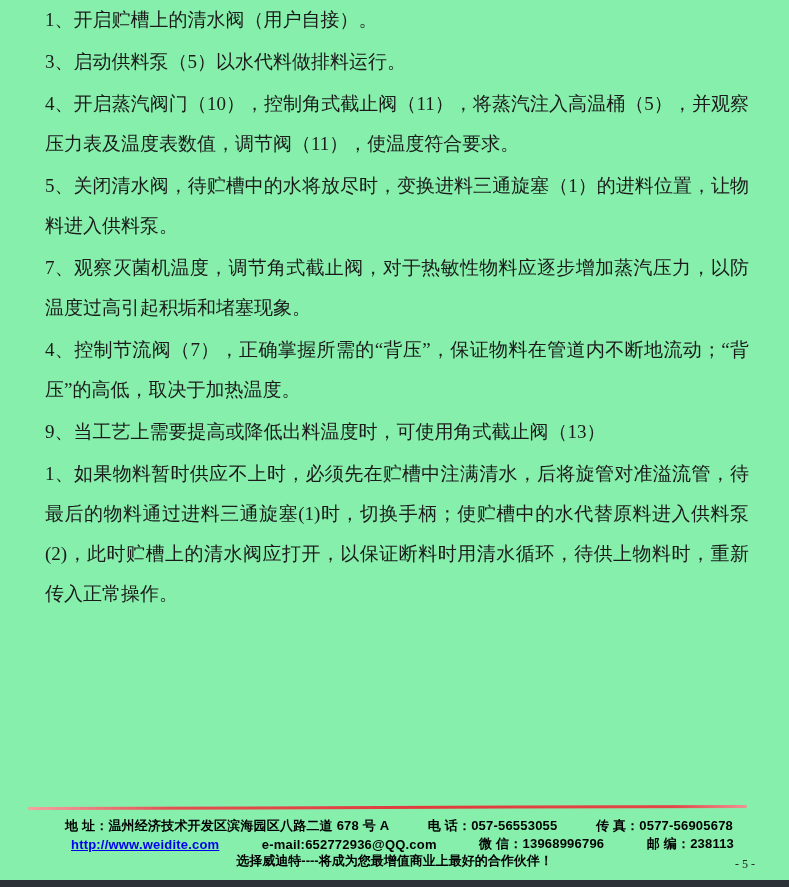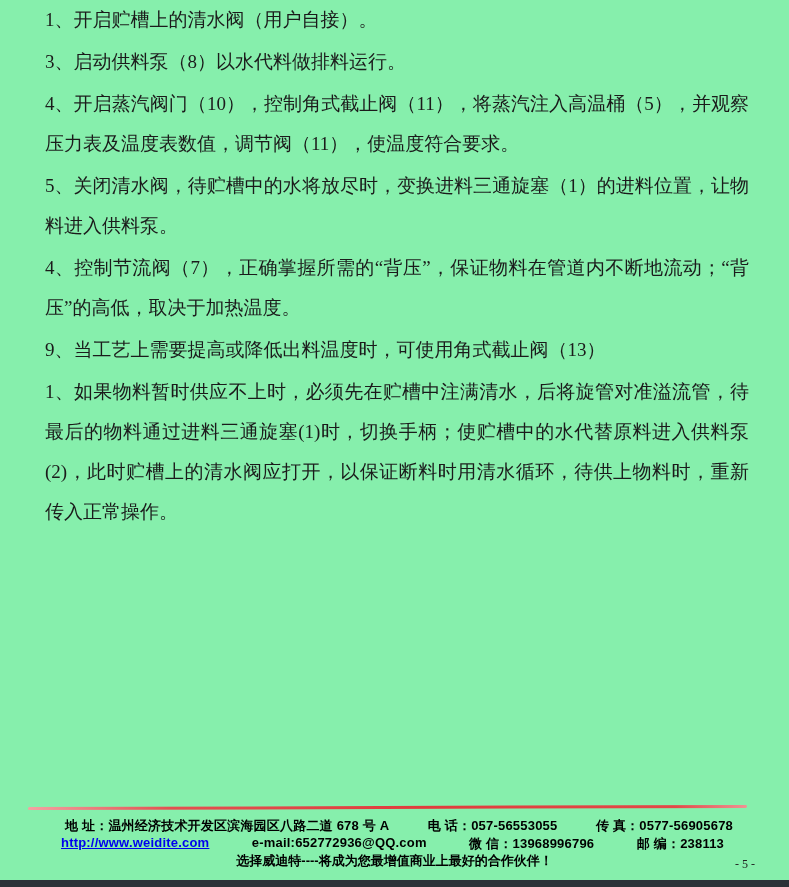--- a/index.html
+++ b/index.html
@@ -36,30 +36,30 @@
     width: 719px;
     height: 3px;
     background: linear-gradient(90deg, #f2a3a3 0%, #e35050 20%, #e03c3c 55%, #e34848 90%, #ef9393 100%);
     transform: rotate(-0.18deg);
     border-radius: 2px;
   }
   .footer-line {
     position: absolute;
     display: flex;
     justify-content: space-between;
-    align-items: flex-start;
+    align-items: center;
     font-family: "Liberation Sans", "DejaVu Sans", sans-serif;
     font-weight: bold;
     font-size: 13px;
     color: #000000;
     white-space: nowrap;
     letter-spacing: 0.2px;
   }
   .fl1 { left: 65px; top: 817px; width: 668px; }
-  .fl2 { left: 37px; top: 835px; width: 663px; padding-left: 24px; }
+  .fl2 { left: 47px; top: 835px; width: 663px; padding-left: 24px; }
   .fl3 {
     position: absolute;
     left: 0;
     top: 852px;
     width: 789px;
     text-align: center;
     font-family: "Liberation Sans", "DejaVu Sans", sans-serif;
     font-weight: bold;
     font-size: 13px;
     color: #000000;
@@ -88,23 +88,24 @@
     background: #2c3137;
   }
 </style>
 </head>
 <body>
 
 <div class="page">
 
   <div class="body-text">
     <p>1、开启贮槽上的清水阀（用户自接）。</p>
-    <p>3、启动供料泵（8）以水代料做排料运行。</p>
+    <p>3、启动供料泵（5）以水代料做排料运行。</p>
     <p>4、开启蒸汽阀门（10），控制角式截止阀（11），将蒸汽注入高温桶（5），并观察压力表及温度表数值，调节阀（11），使温度符合要求。</p>
     <p>5、关闭清水阀，待贮槽中的水将放尽时，变换进料三通旋塞（1）的进料位置，让物料进入供料泵。</p>
+    <p>7、观察灭菌机温度，调节角式截止阀，对于热敏性物料应逐步增加蒸汽压力，以防温度过高引起积垢和堵塞现象。</p>
     <p>4、控制节流阀（7），正确掌握所需的“背压”，保证物料在管道内不断地流动；“背压”的高低，取决于加热温度。</p>
     <p>9、当工艺上需要提高或降低出料温度时，可使用角式截止阀（13）</p>
     <p>1、如果物料暂时供应不上时，必须先在贮槽中注满清水，后将旋管对准溢流管，待最后的物料通过进料三通旋塞(1)时，切换手柄；使贮槽中的水代替原料进入供料泵(2)，此时贮槽上的清水阀应打开，以保证断料时用清水循环，待供上物料时，重新传入正常操作。</p>
   </div>
 
   <div class="red-divider"></div>
 
   <div class="footer-line fl1">
     <span><span>地 址：</span><span>温州经济技术开发区滨海园区八路二道 678 号 A</span></span>
     <span><span>电 话：</span><span>057-56553055</span></span>

